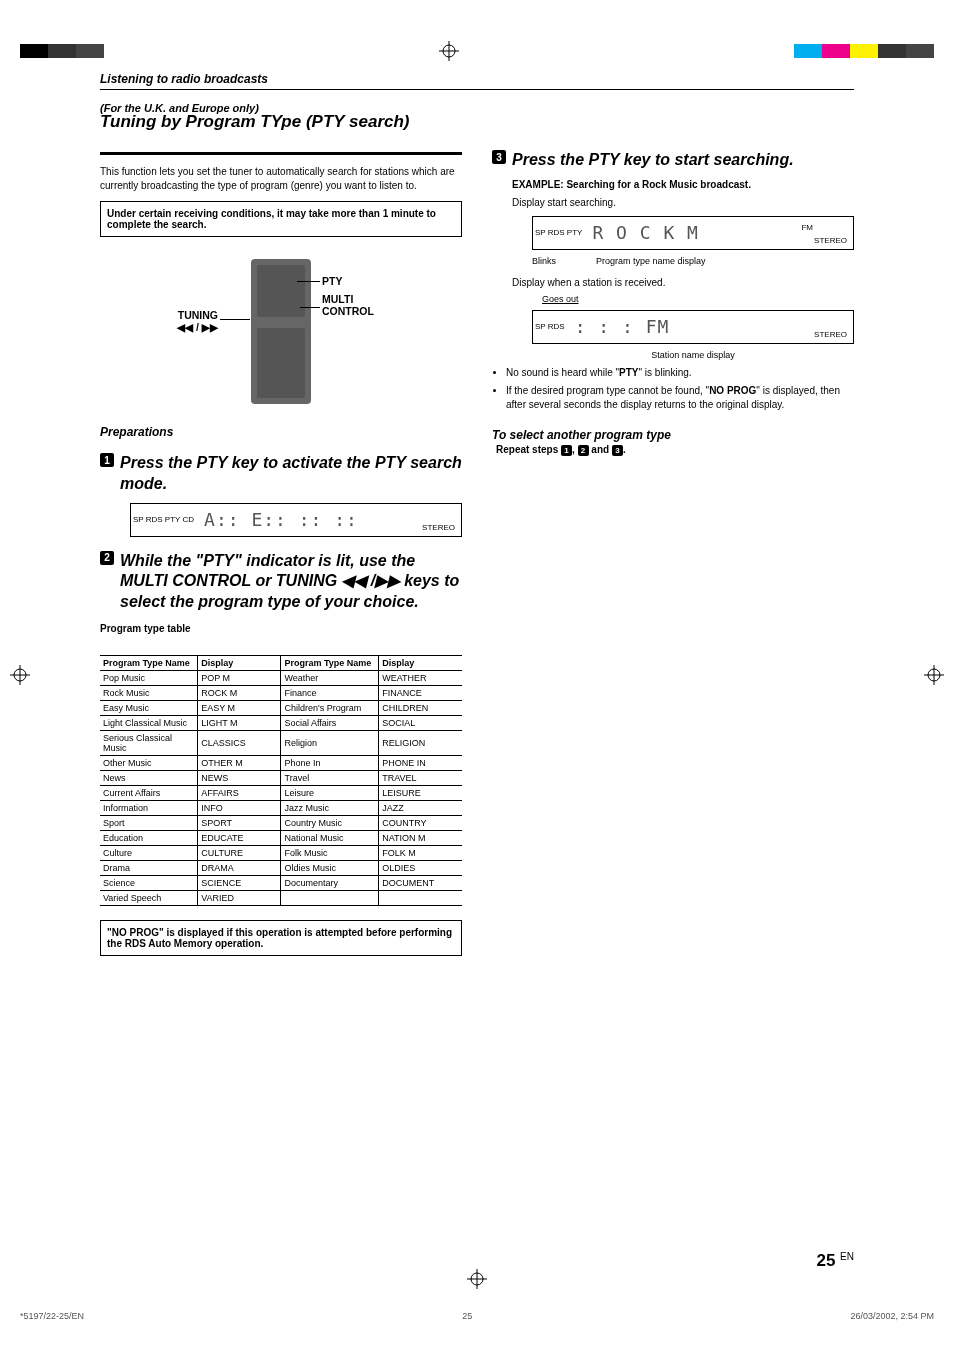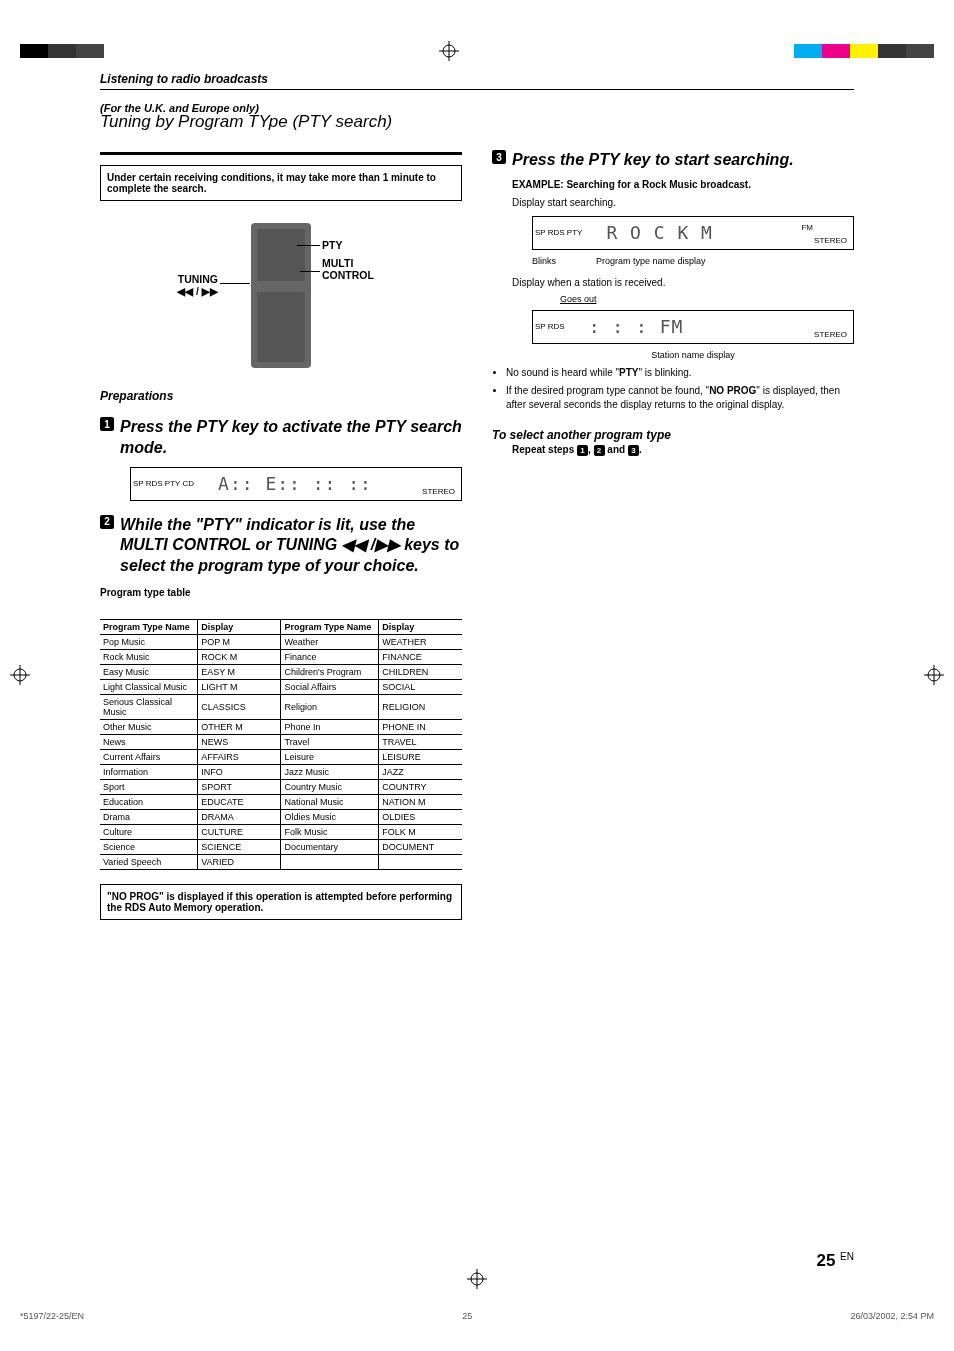--- a/index.html
+++ b/index.html
@@ -32,36 +32,36 @@
     border-bottom: 1.5px solid #000;
     padding-bottom: 3px;
     margin-bottom: 12px;
   }
   .two-col {
     display: flex;
     gap: 30px;
   }
   .col { flex: 1; }
   .subtitle-sm { font-style: italic; font-weight: bold; font-size: 11px; }
-  .title-lg { font-style: italic; font-weight: normal; font-size: 17px; margin-top:-2px;}
+  .title-lg { font-style: italic; font-weight: bold; font-size: 17px; margin-top:-2px;}
   .title-bar { border-bottom: 3px solid #000; padding-bottom:20px; margin-bottom:10px; }
   .body-text { font-size: 10px; line-height: 1.4; margin-bottom: 8px; }
   .note-box { border: 1px solid #000; padding: 6px; font-weight: bold; font-size: 10px; margin-bottom: 12px; }
   .device-fig { display:flex; justify-content:center; align-items:center; margin: 14px 0; height: 160px; position:relative; }
   .remote-body { width:60px; height:145px; background:#666; border-radius:4px; position:relative; }
   .remote-body::before { content:""; position:absolute; top:6px; left:6px; right:6px; height:52px; background:#555; border-radius:2px; }
   .remote-body::after { content:""; position:absolute; bottom:6px; left:6px; right:6px; height:70px; background:#555; border-radius:2px; }
   .remote-label { position:absolute; font-weight:bold; font-size:10.5px; }
   .remote-line { position:absolute; background:#000; height:1px; }
   .subhead-it { font-style: italic; font-weight: bold; font-size: 12px; margin: 10px 0 6px 0; }
   ul.prep { list-style: disc; margin-left: 46px; font-size: 10px; line-height:1.5; }
   .step-row { display:flex; align-items:flex-start; gap:6px; margin-top:14px; margin-bottom:8px; }
   .step-num { width:14px; height:14px; background:#000; color:#fff; font-weight:bold; font-size:10px; display:flex; align-items:center; justify-content:center; border-radius:2px; flex-shrink:0; }
   .step-text { font-style: italic; font-weight: bold; font-size: 16px; line-height:1.3; }
-  .display-box { border:1px solid #000; padding:2px; margin:6px 30px; height:34px; display:flex; align-items:center; justify-content:flex-start; gap:24px; font-size:8px; position:relative; }
+  .display-box { border:1px solid #000; padding:2px; margin:6px 30px; height:34px; display:flex; align-items:center; justify-content:flex-start; gap:10px; font-size:8px; position:relative; }
   .display-box .dseg { font-family: monospace; font-size:18px; letter-spacing:1px; color:#555;}
   .display-box .ind { font-size:8px; color:#000; }
   .caption-sm { font-size:9px; text-align:left; margin-left:30px; margin-bottom:6px; }
   .table-heading { font-weight:bold; font-size:10px; margin-top:10px; margin-bottom:3px; }
   table.ptytable { border-collapse:collapse; width:100%; font-size:9px;margin-top:21px; }
   table.ptytable th { border-top:1px solid #000; border-bottom:1px solid #000; text-align:left; font-weight:bold; padding:2px 3px; }
   table.ptytable td { border-bottom:0.5px solid #000; padding:2px 3px; }
   table.ptytable td:nth-child(1), table.ptytable td:nth-child(3) { width:27%; border-right:0.5px solid #000;}
   table.ptytable td:nth-child(2) { width:23%; border-right:0.5px solid #000;}
   table.ptytable td:nth-child(4) { width:23%;}
@@ -106,20 +106,21 @@
 
 <div class="section-heading">Listening to radio broadcasts</div>
 
 <div class="two-col">
 
   <div class="col">
     <div class="title-bar">
       <div class="subtitle-sm">(For the U.K. and Europe only)</div>
       <div class="title-lg">Tuning by Program TYpe (PTY search)</div>
     </div>
+    <div class="body-text">This function lets you set the tuner to automatically search for stations which are currently broadcasting the type of program (genre) you want to listen to.</div>
     <div class="note-box">Under certain receiving conditions, it may take more than 1 minute to complete the search.</div>
 
     <div class="device-fig">
       <div class="remote-body"></div>
       <span class="remote-label" style="left:28px; top:58px; text-align:right; width:90px;">
         <span>TUNING</span><br>
         <span>◀◀ / ▶▶</span>
       </span>
       <span class="remote-line" style="left:120px; top:68px; width:30px;"></span>
       <span class="remote-label" style="left:222px; top:24px;">PTY</span>
@@ -219,30 +220,30 @@
             <td>Country Music</td>
             <td>COUNTRY</td>
           </tr>
           <tr>
             <td>Education</td>
             <td>EDUCATE</td>
             <td>National Music</td>
             <td>NATION M</td>
           </tr>
           <tr>
+            <td>Culture</td>
+            <td>CULTURE</td>
+            <td>Folk Music</td>
+            <td>FOLK M</td>
+          </tr>
+          <tr>
             <td>Drama</td>
             <td>DRAMA</td>
             <td>Oldies Music</td>
             <td>OLDIES</td>
-          </tr>
-          <tr>
-            <td>Culture</td>
-            <td>CULTURE</td>
-            <td>Folk Music</td>
-            <td>FOLK M</td>
           </tr>
           <tr>
             <td>Science</td>
             <td>SCIENCE</td>
             <td>Documentary</td>
             <td>DOCUMENT</td>
           </tr>
           <tr>
             <td>Varied Speech</td>
             <td>VARIED</td>
@@ -268,35 +269,35 @@
       <span class="dseg">R O C K M</span>
       <span class="ind" style="position:absolute; right:40px; top:6px;">FM</span>
       <span class="ind" style="position:absolute; right:6px; bottom:4px;">STEREO</span>
     </div>
     <div style="display:flex; margin-left:40px; font-size:9px; gap:40px; margin-bottom:10px;">
       <span>Blinks</span>
       <span>Program type name display</span>
     </div>
 
     <div class="body-text" style="margin-left:20px; margin-bottom:4px;">Display when a station is received.</div>
-    <div class="caption-sm" style="margin-left:68px;text-decoration:underline;">Goes out</div>
+    <div class="caption-sm" style="margin-left:50px;text-decoration:underline;">Goes out</div>
     <div class="display-box" style="margin-left:40px; margin-right:0;">
       <span class="ind">SP RDS</span>
       <span class="dseg">   : : :   FM</span>
       <span class="ind" style="position:absolute; right:6px; bottom:4px;">STEREO</span>
     </div>
     <div class="station-cap" style="margin-left:40px;">Station name display</div>
 
     <ul class="bullet-list">
       <li>No sound is heard while "<b>PTY</b>" is blinking.</li>
       <li>If the desired program type cannot be found, "<b>NO PROG</b>" is displayed, then after several seconds the display returns to the original display.</li>
     </ul>
 
     <div class="subhead-it2">To select another program type</div>
-    <div class="repeat-line" style="margin-left:20px;">
+    <div class="repeat-line" style="margin-left:4px;">
       <b>Repeat steps </b><span class="bx">1</span><b>, </b><span class="bx">2</span><b> and </b><span class="bx">3</span><b>.</b>
     </div>
   </div>
 </div>
 
 <div class="page-num">
   <span>25</span> <span class="en">EN</span>
 </div>
 
 <div style="text-align:center; position:absolute; bottom:60px; left:0; right:0;">

